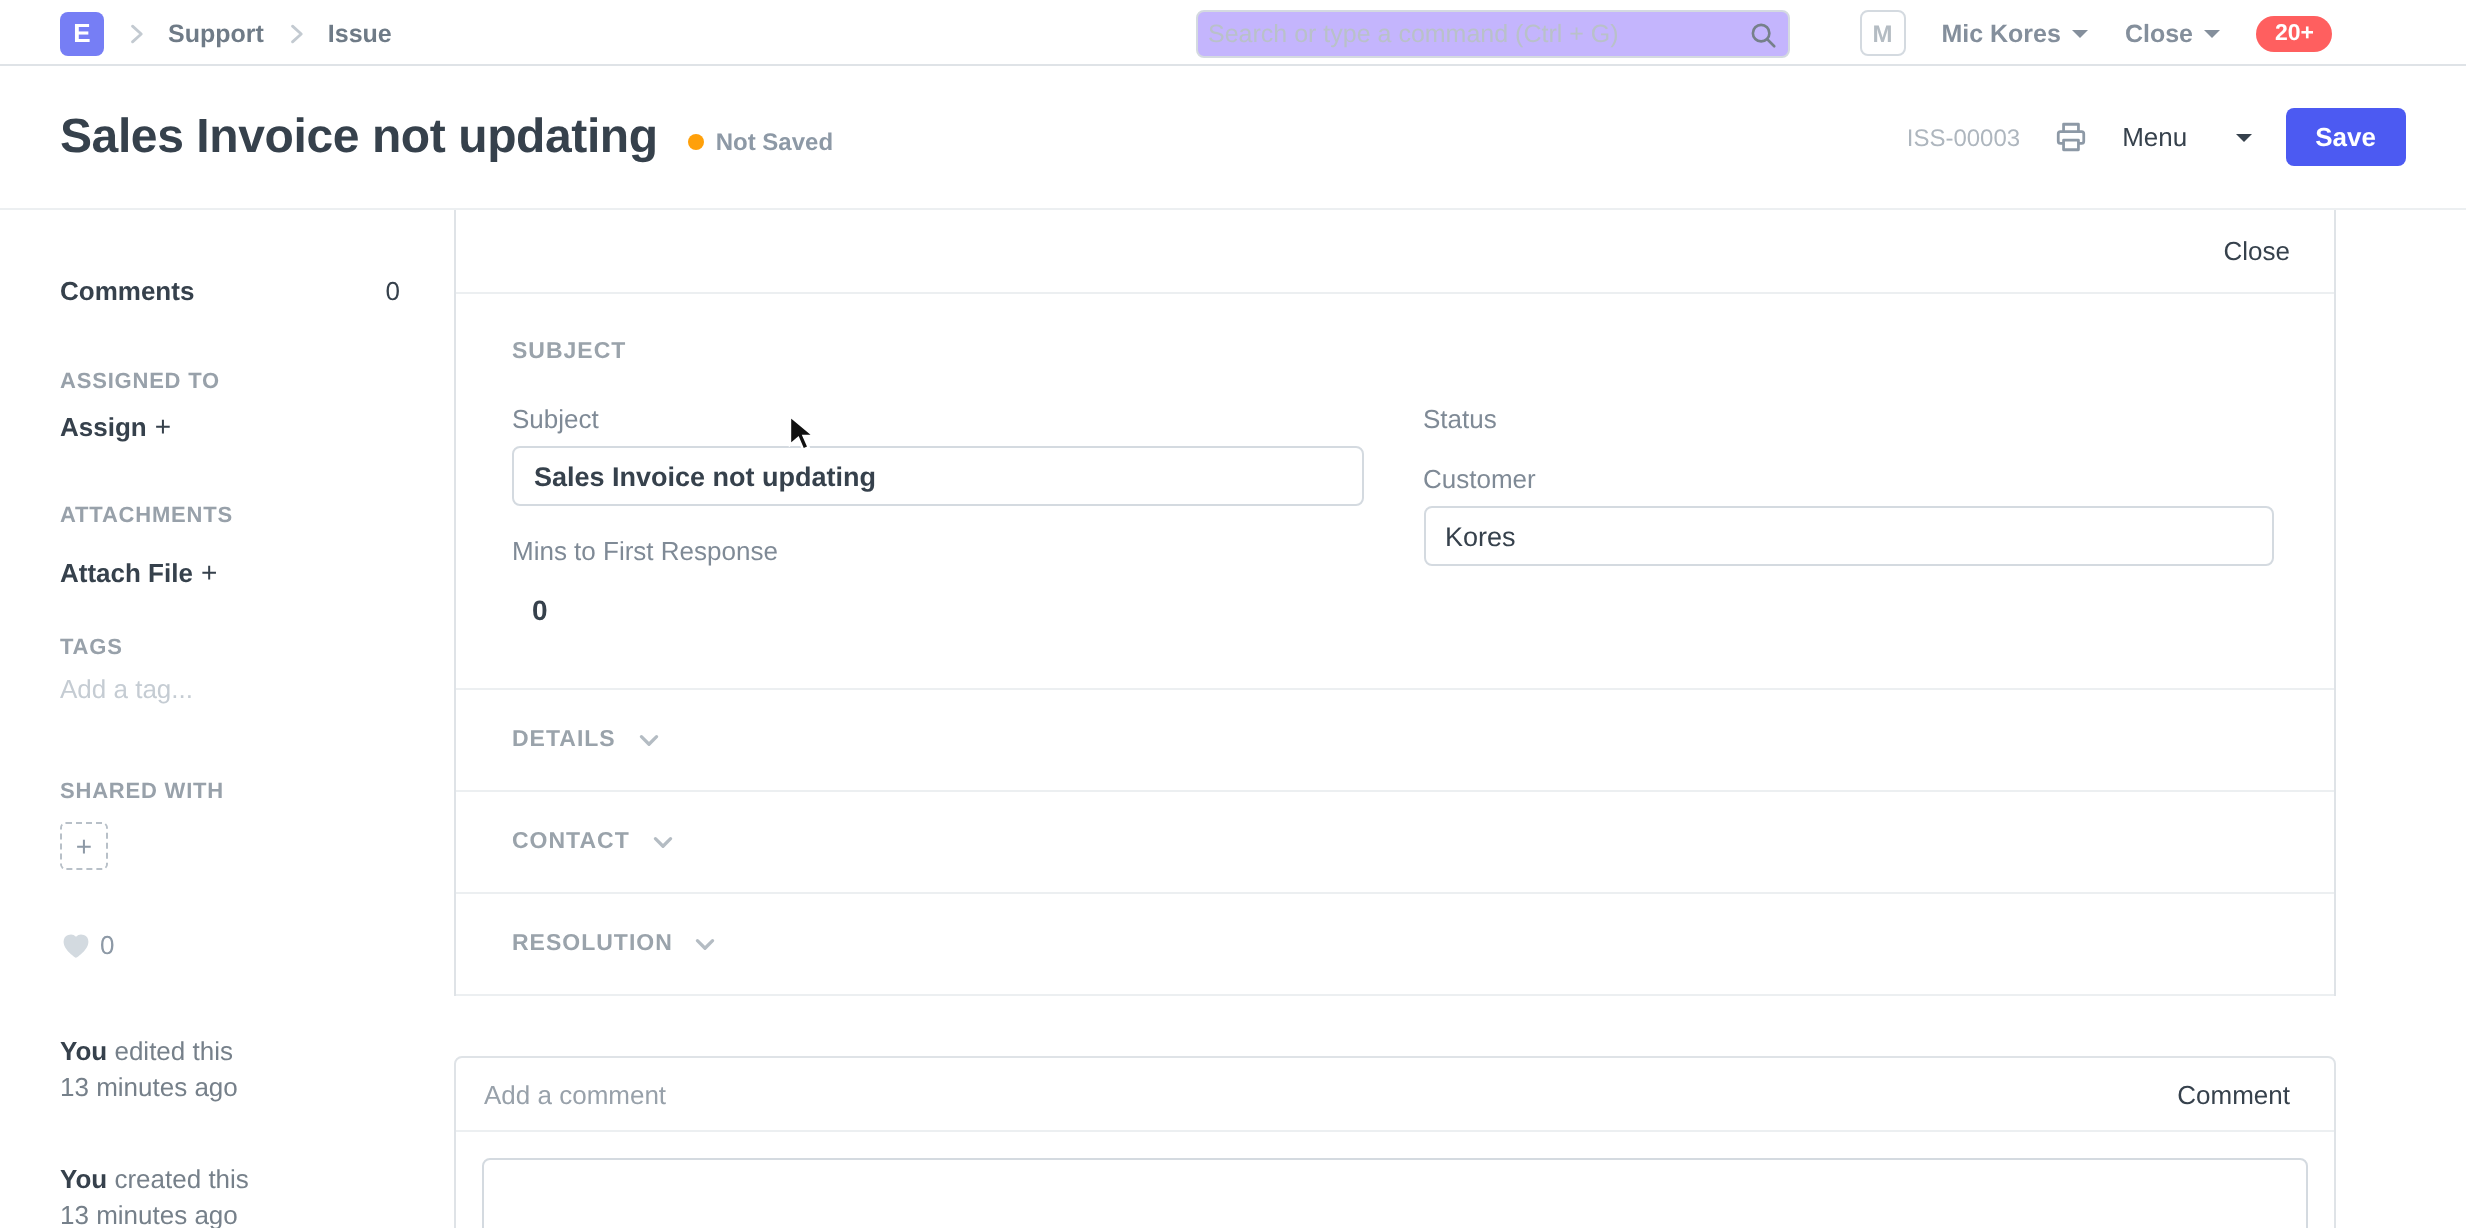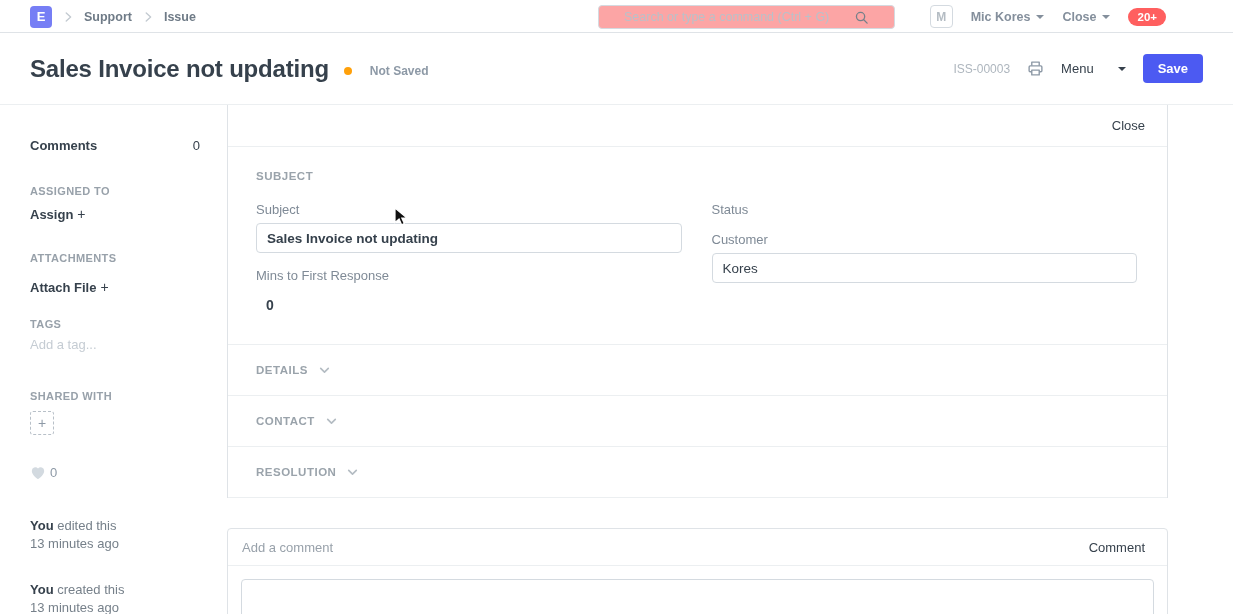--- a/index.html
+++ b/index.html
@@ -15,22 +15,22 @@
             background:#fff; border-bottom:1px solid #dfe3e7; z-index:20; }
   .nav-left { position:absolute; left:30px; top:0; height:33px;
               display:flex; align-items:center; gap:9px; }
   .logo { width:22px; height:22px; border-radius:4px; background:#767ef5;
           color:#fff; font-size:13px; font-weight:bold;
           display:flex; align-items:center; justify-content:center; cursor:pointer; }
   .crumb { font-size:12.5px; font-weight:bold; color:#6f7b87; cursor:pointer; }
   .chev-r { display:flex; align-items:center; }
 
   .search-wrap { position:absolute; left:598px; top:5px; width:297px; height:24px;
-                 border:1px solid #d4dae0; border-radius:4px; background:#fca5a5;
-                 display:flex; align-items:center; padding:0 25px; }
+                 border:1px solid #d4dae0; border-radius:4px; background:#c4b5fd;
+                 display:flex; align-items:center; padding:0 5px; }
   .search-wrap input { border:none; outline:none; flex:1; font-size:12.5px;
                        font-family:inherit; color:#36414c; background:transparent; }
   .search-wrap input::placeholder { color:#b9c1c9; }
 
   .nav-right { position:absolute; right:67px; top:0; height:33px;
                display:flex; align-items:center; gap:18px; }
   .avatar { width:23px; height:23px; border:1px solid #d4dae0; border-radius:4px;
             color:#b4bcc3; font-size:12px; font-weight:bold;
             display:flex; align-items:center; justify-content:center; cursor:pointer; }
   .nav-item { font-size:12.5px; font-weight:bold; color:#848f9c; cursor:pointer;
@@ -39,21 +39,21 @@
            border-right:4px solid transparent; border-top:4px solid currentColor;
            display:inline-block; margin-top:1px; }
   .badge { background:#ff5f5f; color:#fff; font-size:11.5px; font-weight:bold;
            border-radius:10px; padding:3px 9px; cursor:pointer; }
 
   
   .page-head { position:absolute; top:33px; left:0; width:1233px; height:72px;
                background:#fff; border-bottom:1px solid #eceff1;
                display:flex; align-items:center; padding:0 30px; }
   .page-title { font-size:24px; font-weight:bold; color:#36414c; letter-spacing:-0.2px; }
-  .indicator { display:flex; align-items:center; gap:18px; margin-left:15px; margin-top:4px; }
+  .indicator { display:flex; align-items:center; gap:6px; margin-left:15px; margin-top:4px; }
   .indicator .dot { width:8px; height:8px; border-radius:50%; background:#ffa00a; }
   .indicator .txt { font-size:12px; font-weight:bold; color:#8d99a6; }
   .head-right { margin-left:auto; display:flex; align-items:center; gap:17px; }
   .doc-id { font-size:12px; color:#aeb6be; }
   .menu-btn { font-size:13px; color:#36414c; display:flex; align-items:center; gap:24px; cursor:pointer; }
   .save-btn { background:#4c5af2; color:#fff; border:none; border-radius:4px;
               font-family:inherit; font-size:13px; font-weight:bold;
               padding:7px 15px; cursor:pointer; }
 
   

